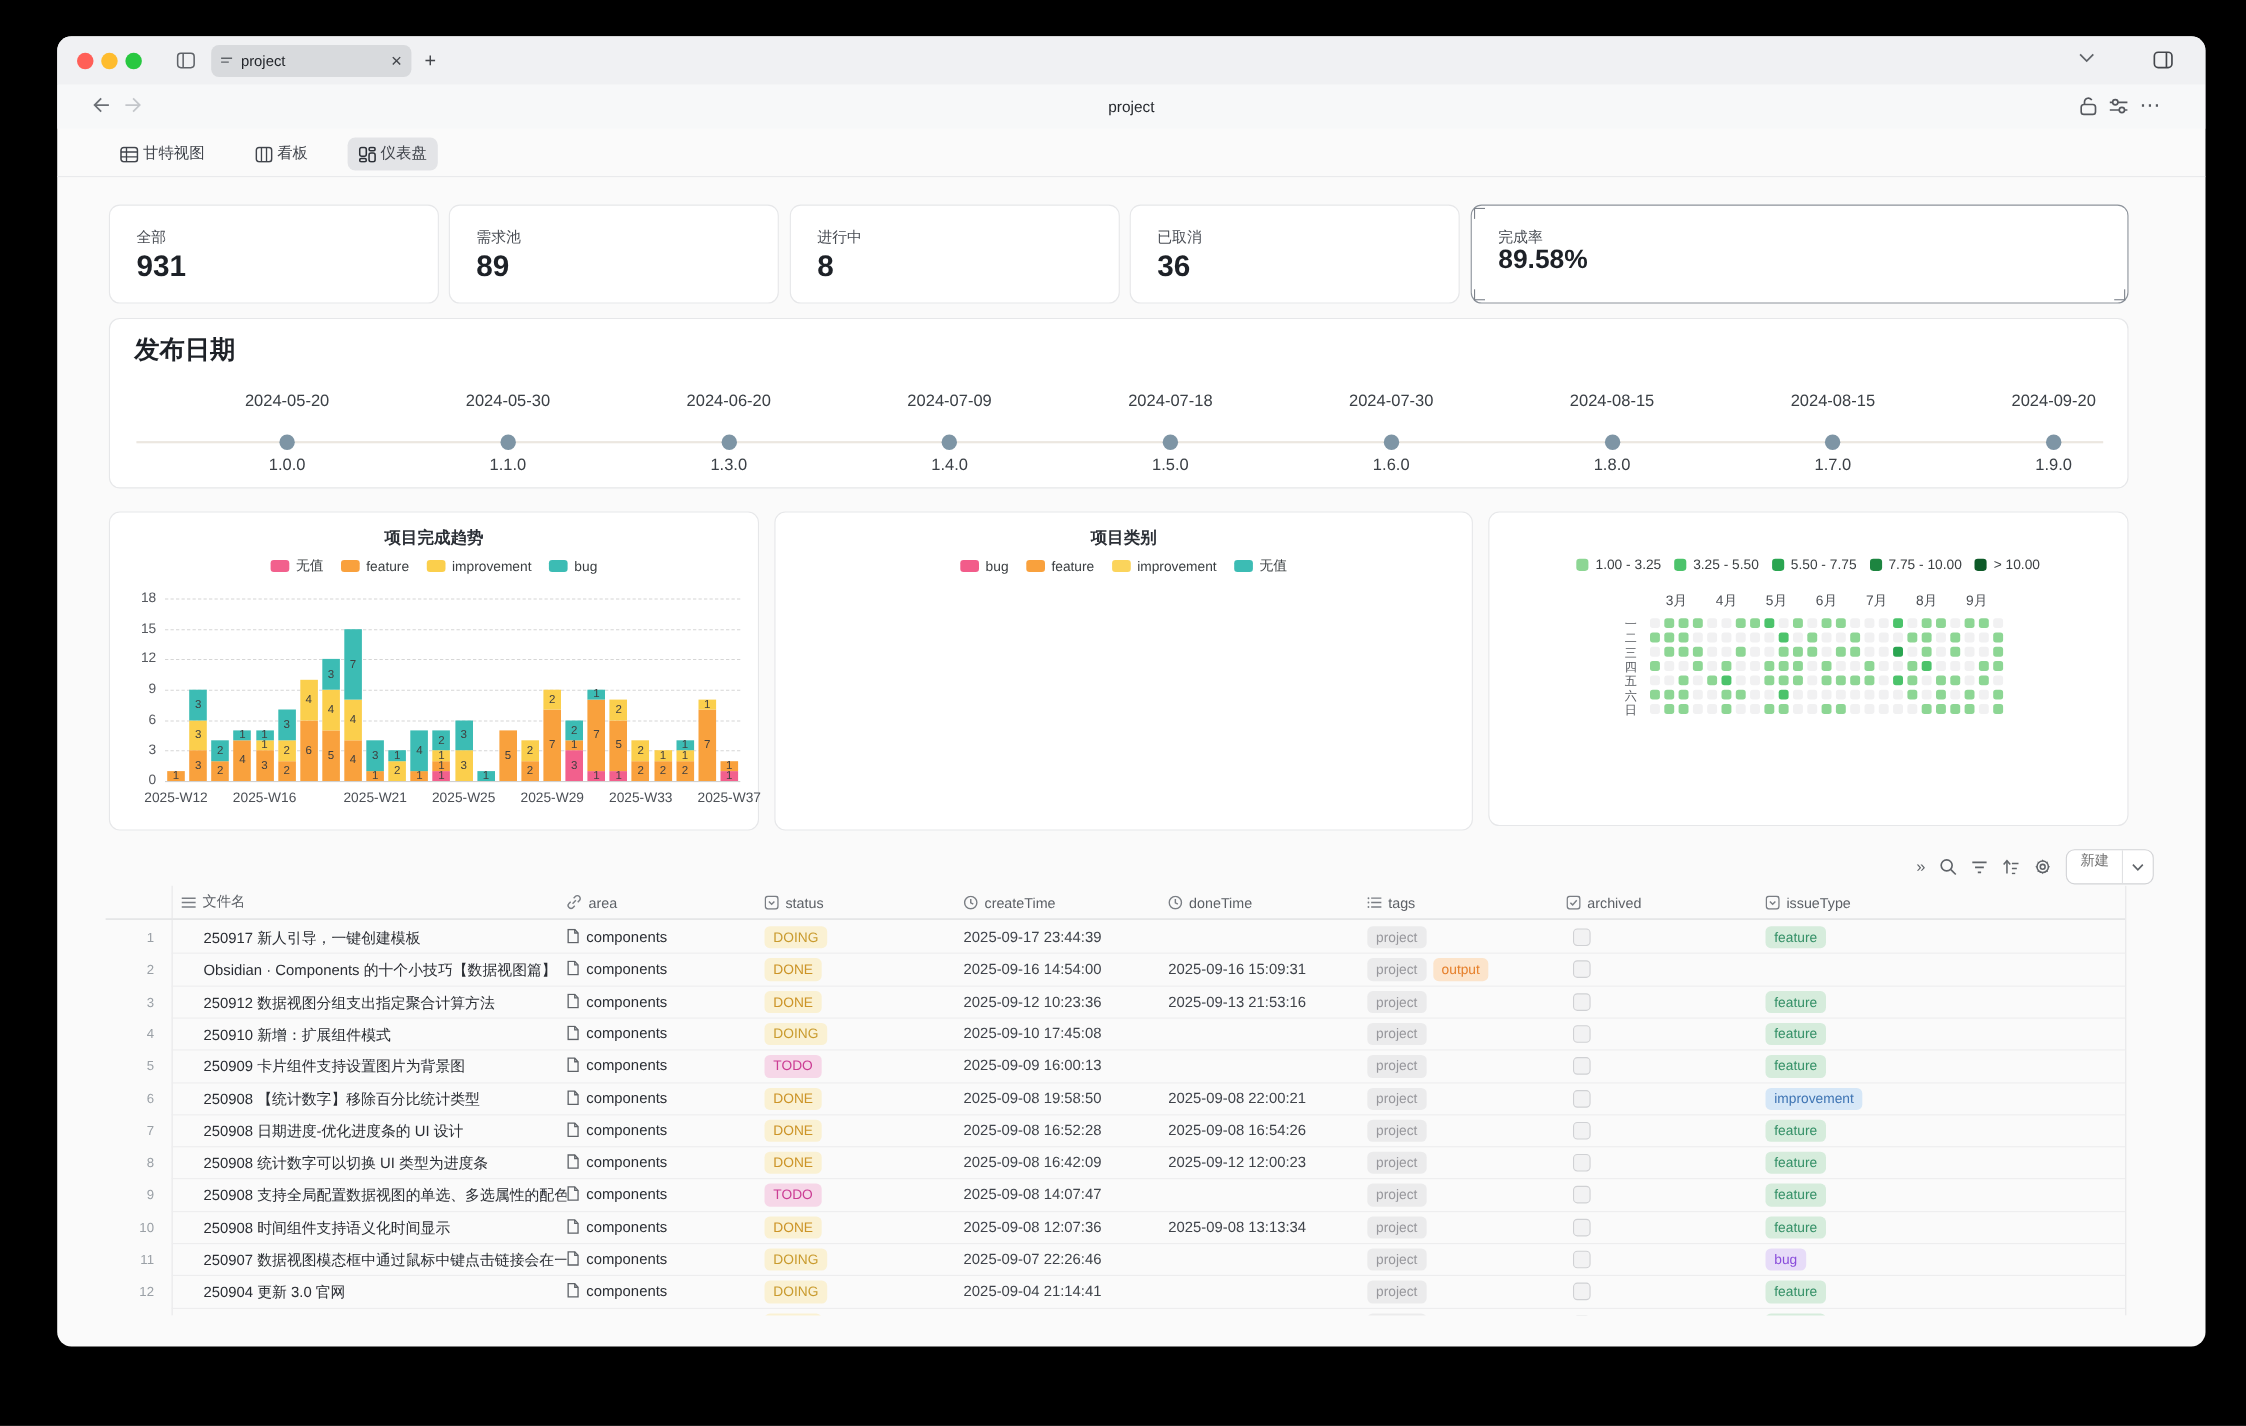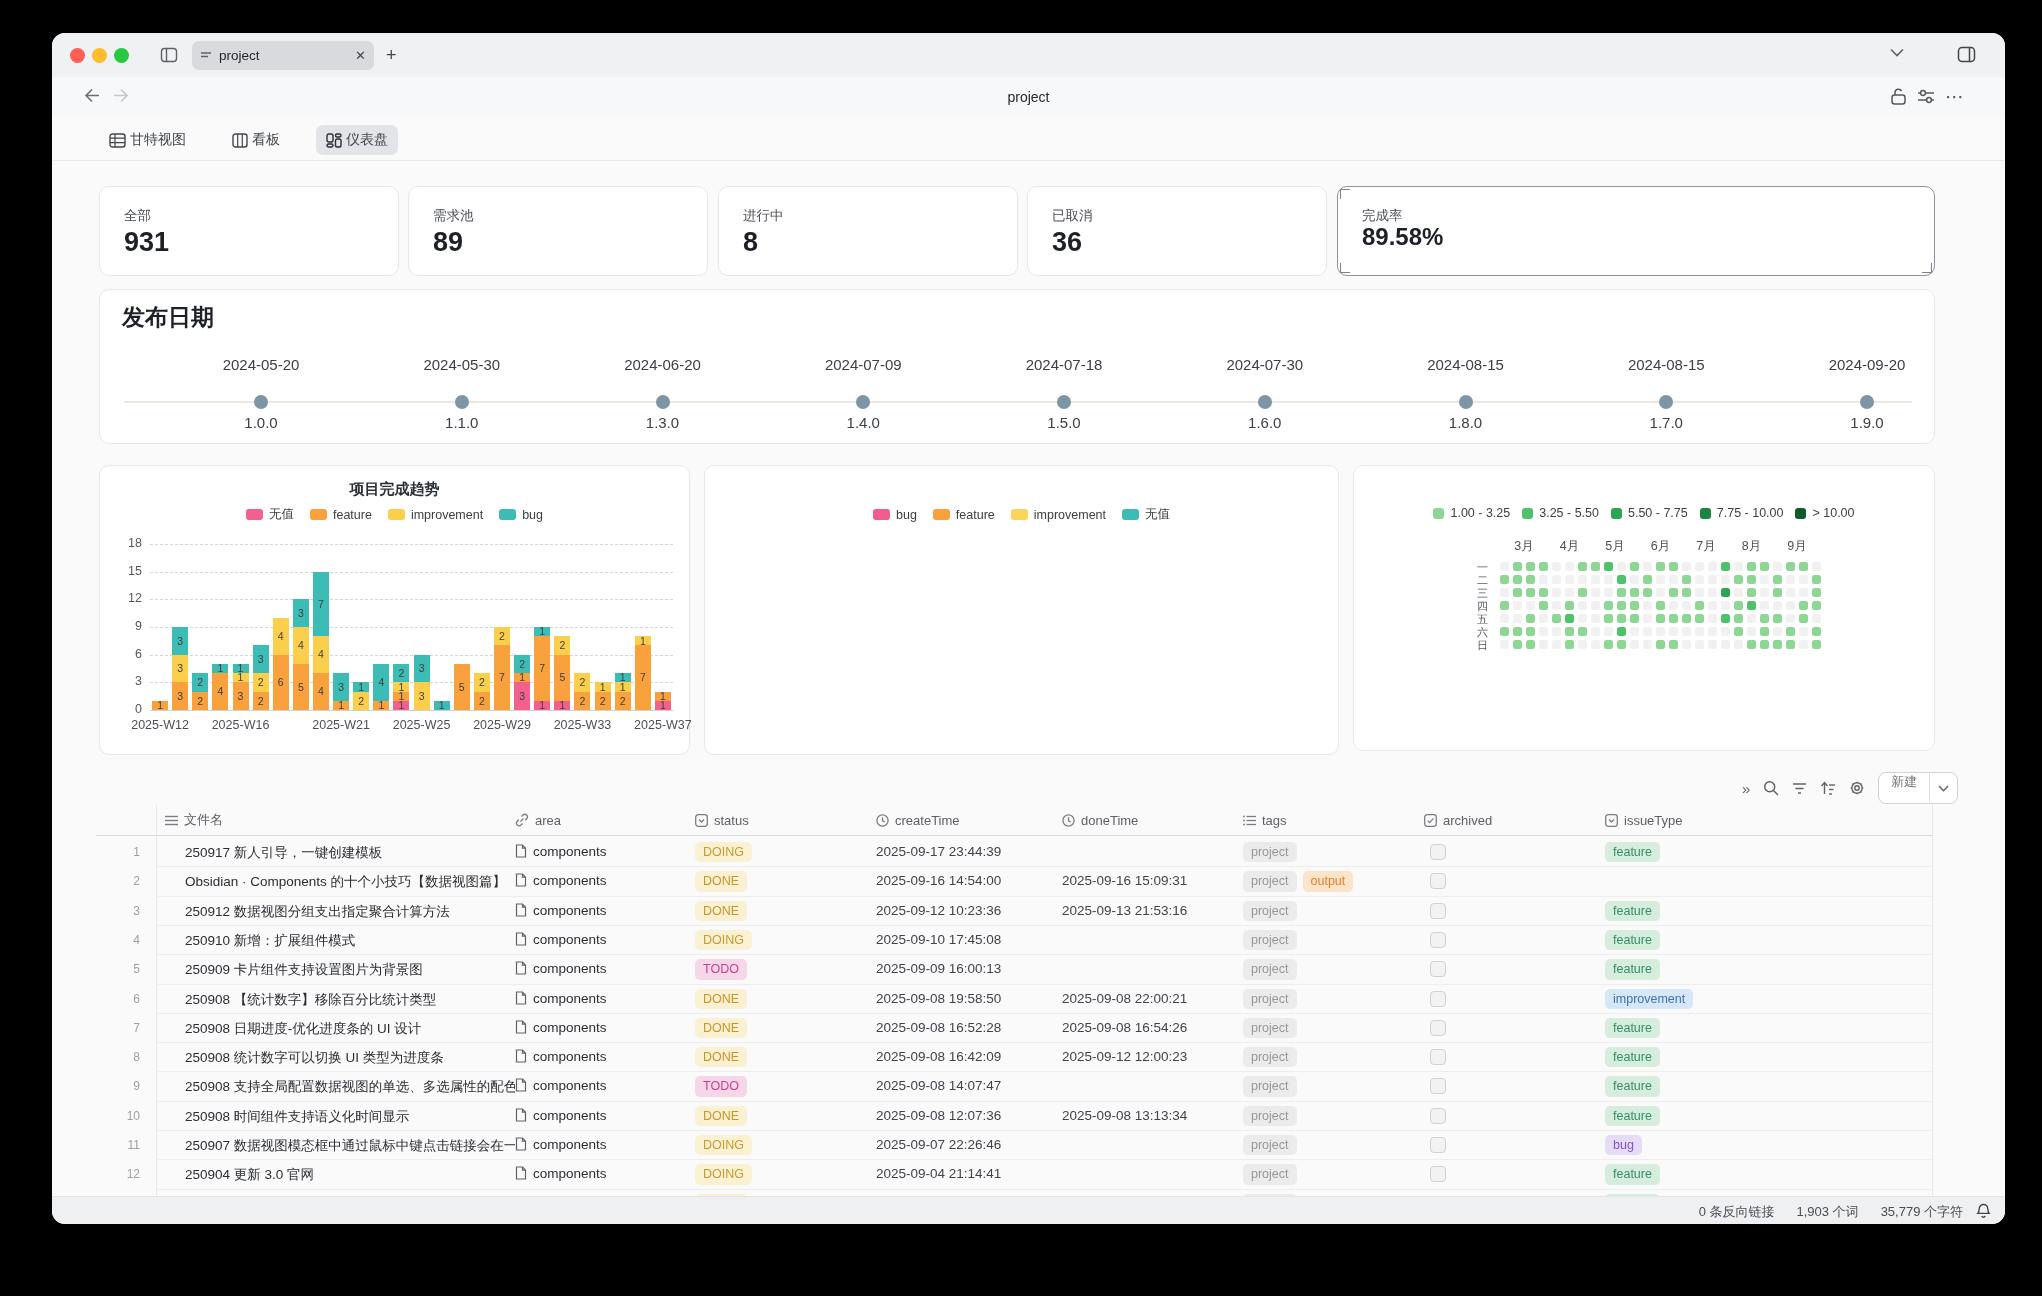--- a/index.html
+++ b/index.html
@@ -331,20 +331,21 @@
           <div class="xtick" style="left: 60.0577px; top: 252px;">2025-W12</div>
           <div class="xtick" style="left: 140.519px; top: 252px;">2025-W16</div>
           <div class="xtick" style="left: 241.096px; top: 252px;">2025-W21</div>
           <div class="xtick" style="left: 321.558px; top: 252px;">2025-W25</div>
           <div class="xtick" style="left: 402.019px; top: 252px;">2025-W29</div>
           <div class="xtick" style="left: 482.481px; top: 252px;">2025-W33</div>
           <div class="xtick" style="left: 562.942px; top: 252px;">2025-W37</div>
         </div>
     </div>
     <div class="card" id="pie-card" style="left:652px;top:432px;width:635px;height:290px">
+      <div class="chart-title">项目类别</div>
       <div class="legend-row" id="pie-legend">
           <div class="legend-item">
             <div class="legend-swatch" style="background: rgb(242, 92, 138);"></div>
             <div>bug</div>
           </div>
           <div class="legend-item">
             <div class="legend-swatch" style="background: rgb(249, 161, 61);"></div>
             <div>feature</div>
           </div>
           <div class="legend-item">
@@ -883,28 +884,15 @@
             </svg>
           </span><span>components</span></div>
         <div class="td" style="left: 643px; top: 388.6px; width: 120px; overflow: visible;"><span class="pill" style="background: rgb(250, 241, 211); color: rgb(204, 148, 39);">DONE</span></div>
         <div class="td" style="left: 824px; top: 390.6px; width: 170px; color: rgb(63, 67, 74);"></div>
         <div class="td" style="left: 1010px; top: 390.6px; width: 170px; color: rgb(63, 67, 74);"></div>
         <div class="td" style="left: 1191px; top: 388.6px; width: 170px; overflow: visible;"><span class="pill" style="background: rgb(235, 235, 236); color: rgb(151, 151, 156); margin-right: 6px;">project</span></div>
         <div class="checkbox" style="position: absolute; left: 1378px; top: 390.6px;"></div>
         <div class="td" style="left: 1553px; top: 388.6px; width: 200px; overflow: visible;"><span class="pill" style="background: rgb(214, 236, 220); color: rgb(52, 144, 103);">feature</span></div>
       </div>
 
-    <div id="footer">
-      <div id="footer-items">
-        <span>0 条反向链接</span>
-        <span>1,903 个词</span>
-        <span>35,779 个字符</span>
-      </div>
-      <span class="abs icon-btn" style="right:14px;top:6px">
-        <svg width="15" height="16" viewBox="0 0 15 16">
-            <path d="M7.5 1.5 a4.3 4.3 0 0 1 4.3 4.3 c0 3.2 1.4 4.6 1.4 4.6 H1.8 s1.4 -1.4 1.4 -4.6 A4.3 4.3 0 0 1 7.5 1.5 Z" fill="none" stroke="#43464b" stroke-width="1.4"></path>
-            <path d="M5.8 13 a1.8 1.8 0 0 0 3.4 0" fill="none" stroke="#43464b" stroke-width="1.4"></path>
-          </svg>
-      </span>
-    </div>
 
   </div>
 </div>
 
 </body></html>

